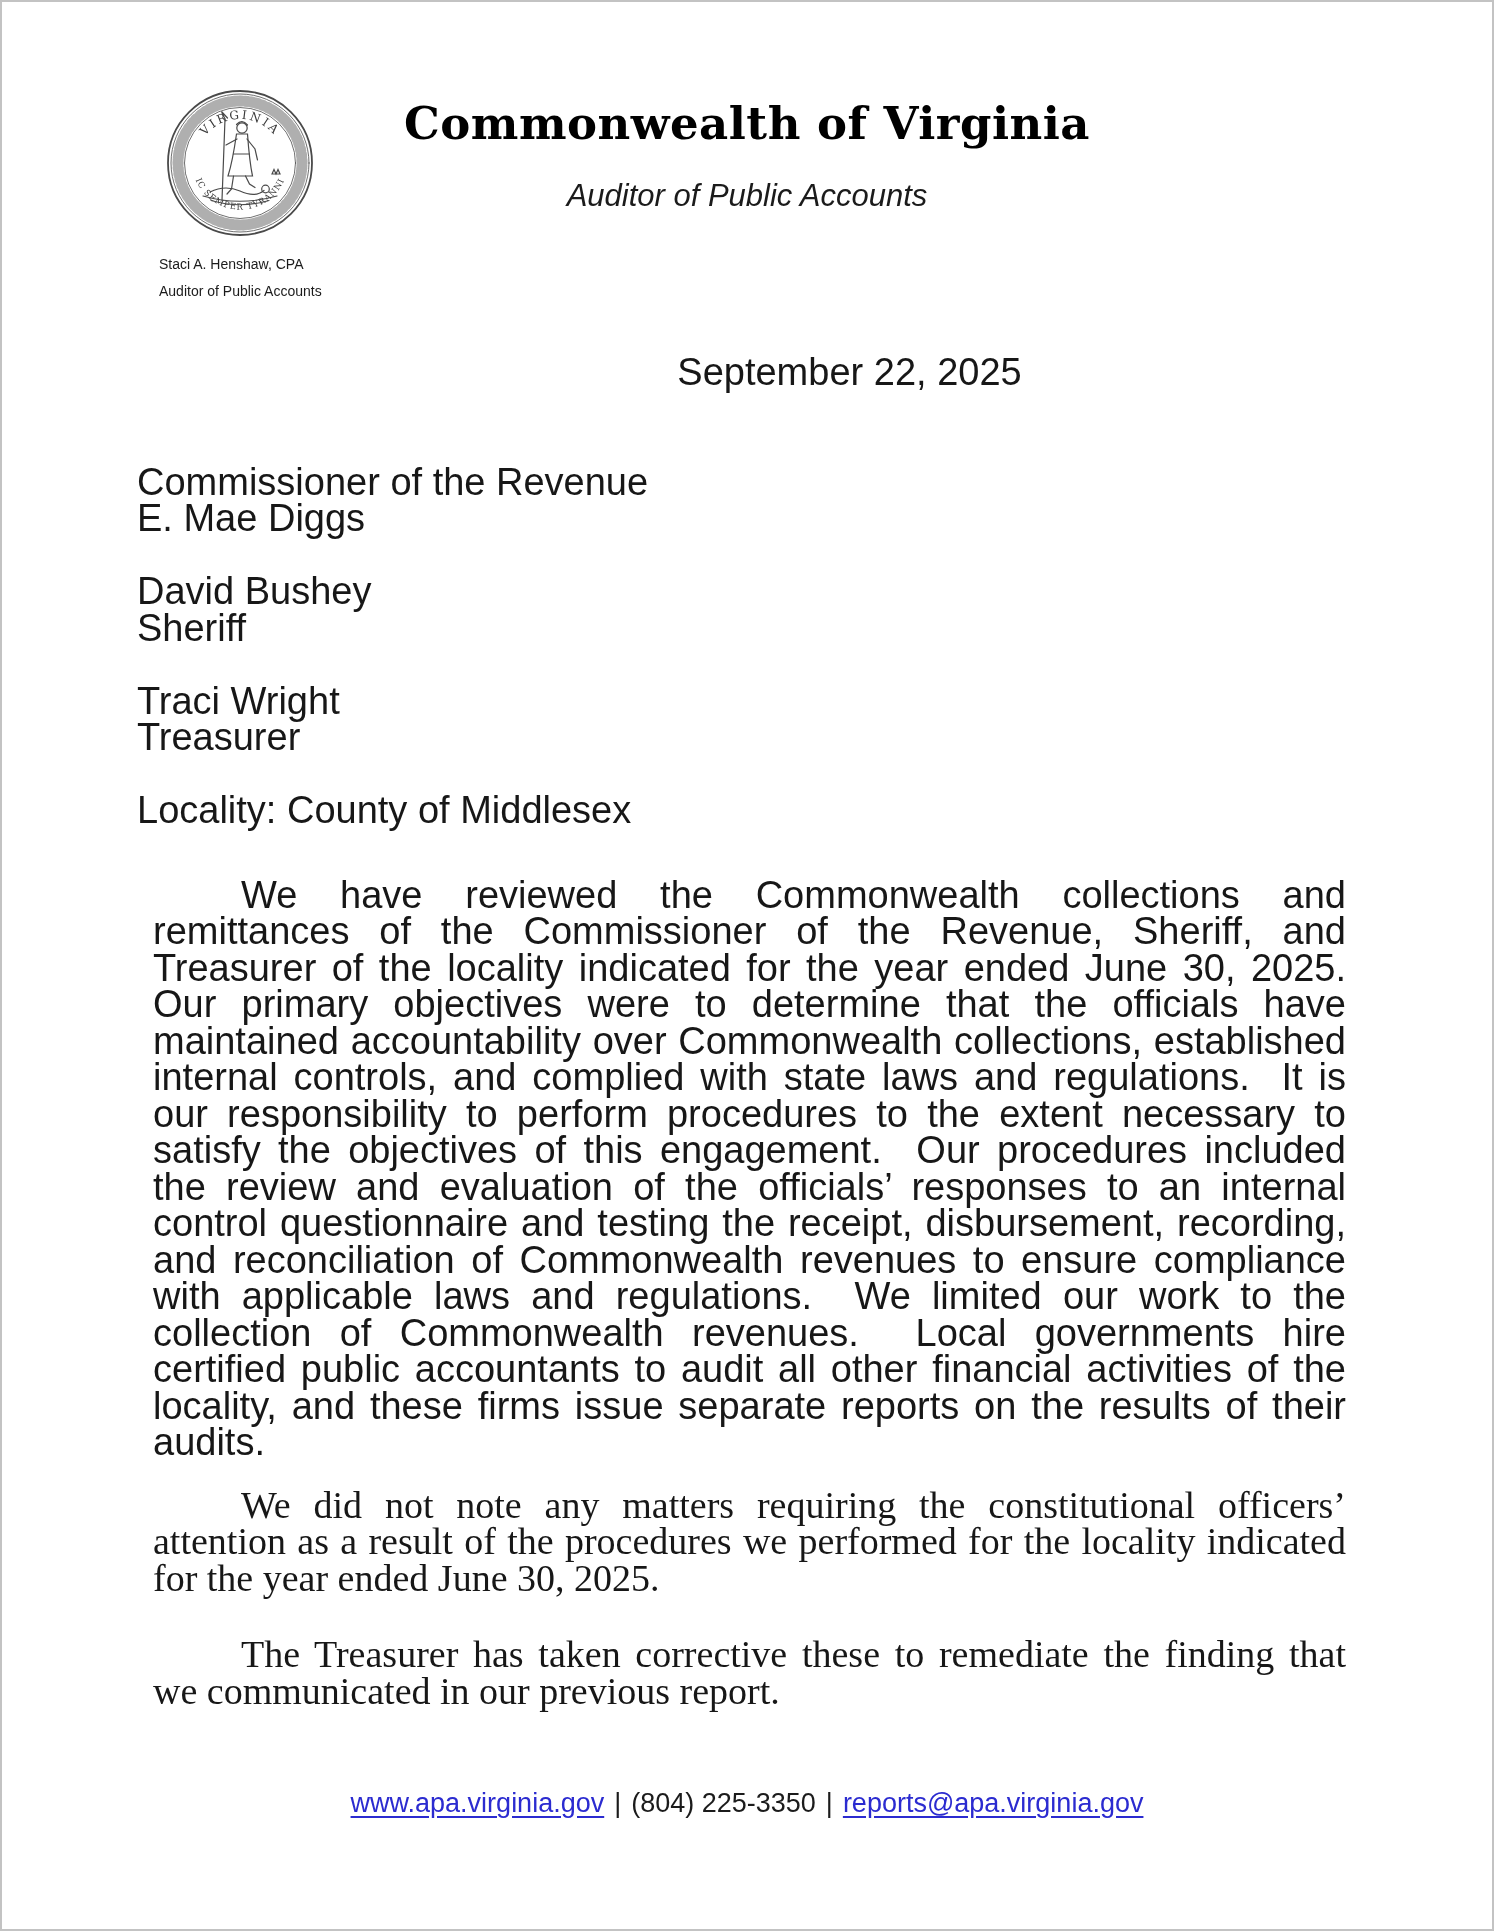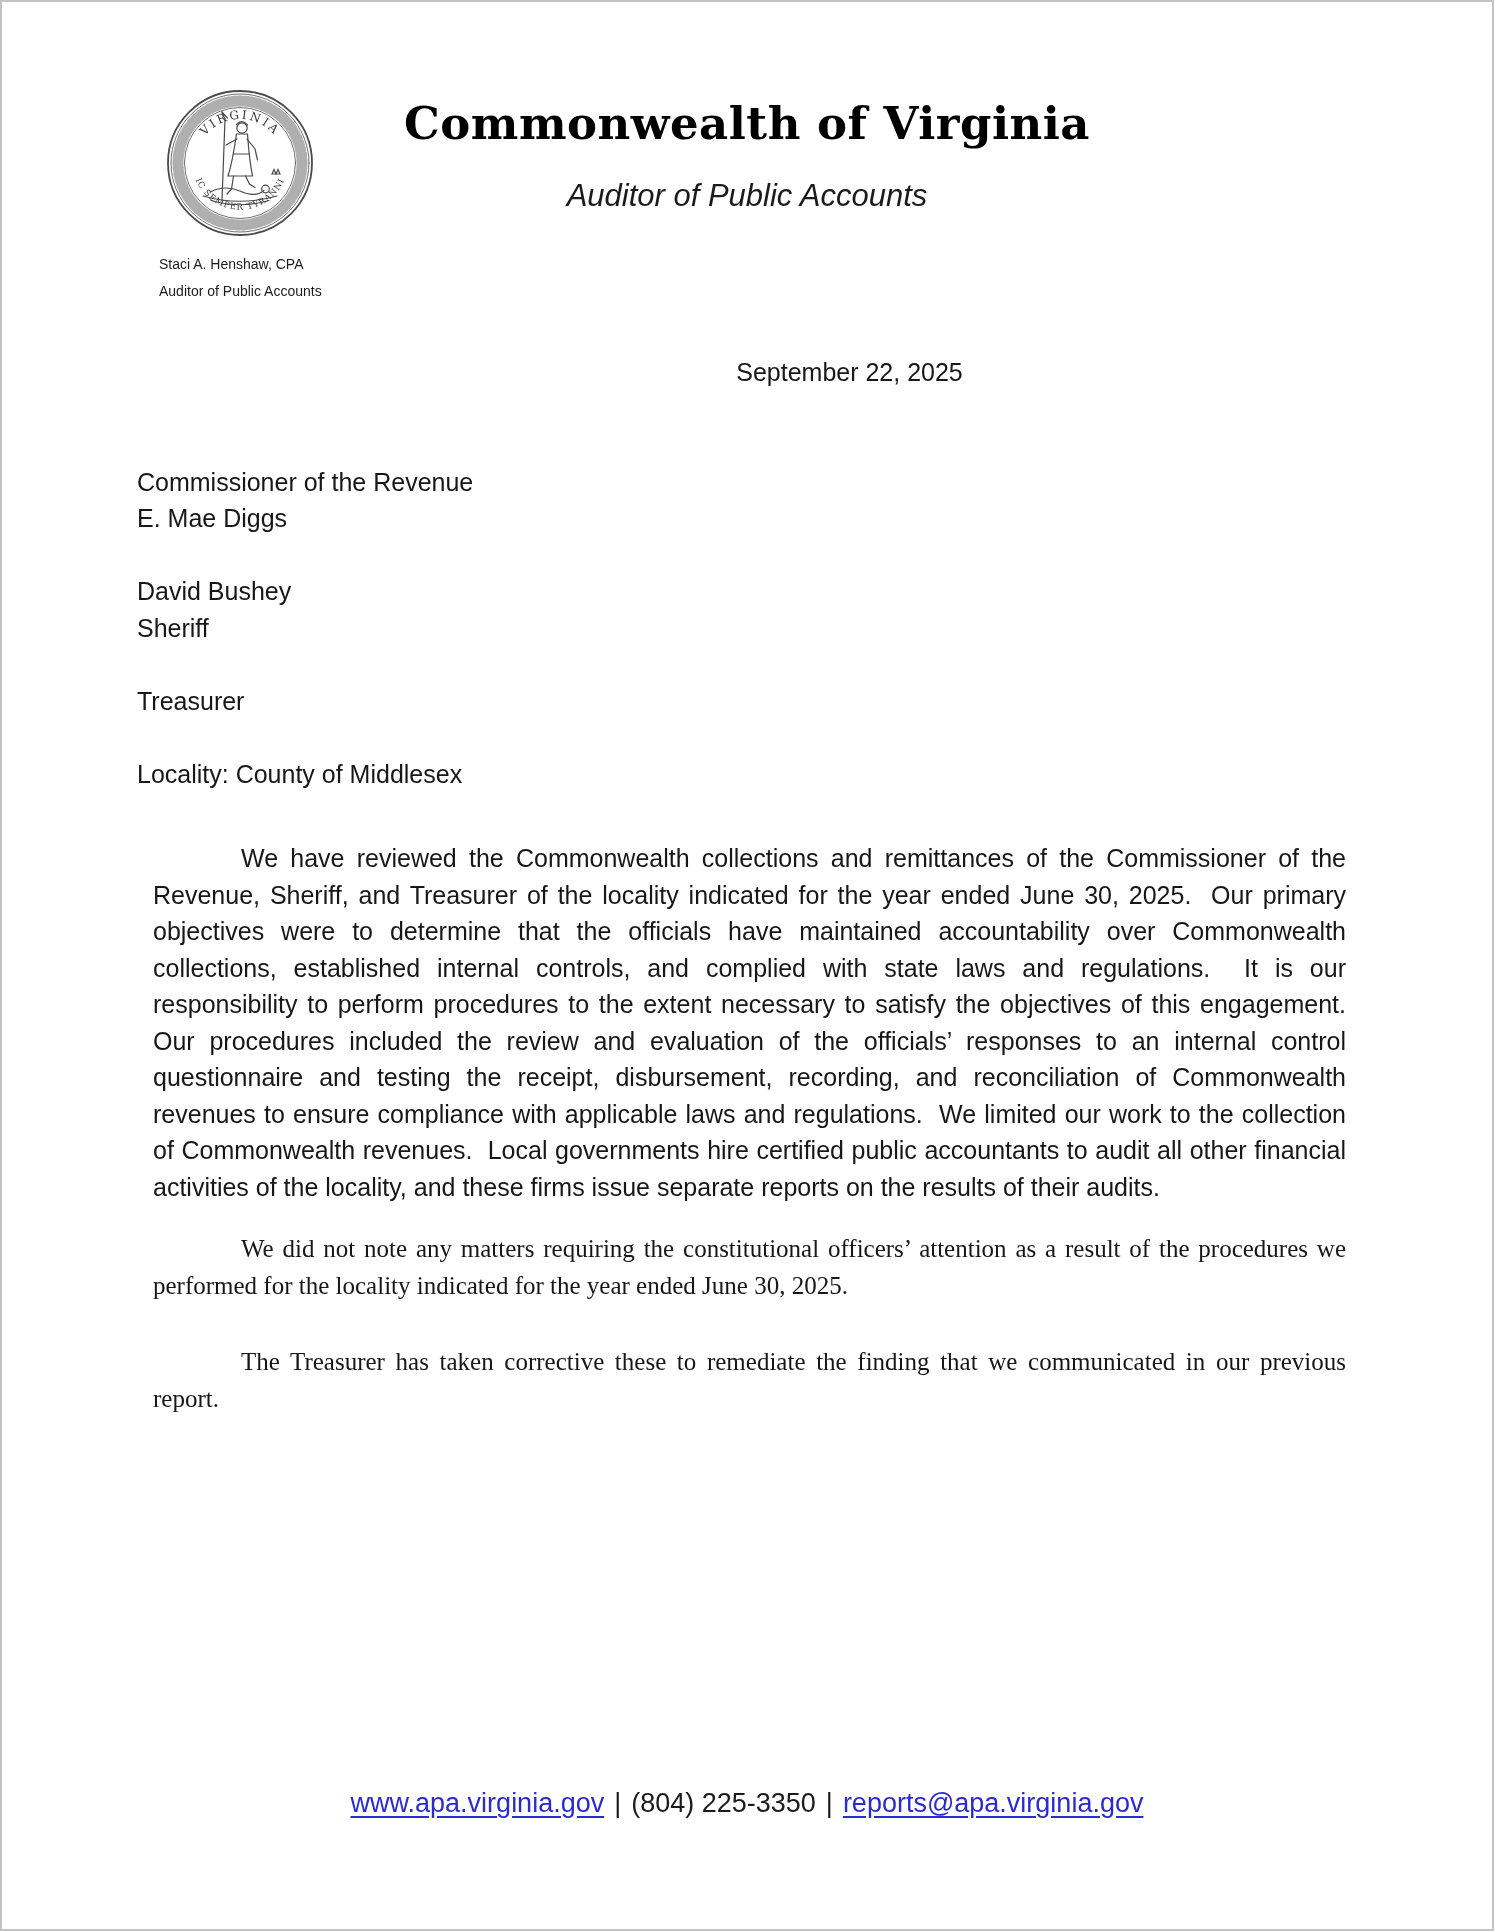--- a/index.html
+++ b/index.html
@@ -51,21 +51,21 @@
     line-height: 27px;
     color: #1b1b1b;
   }
   .hdr-info.left  { left: 157px; text-align: left; }
   .hdr-info.right { right: 146px; text-align: right; }
   
   .letter {
     position: absolute;
     left: 135px; top: 352px;
     width: 1225px;
-    font-size: 25px;
+    font-size: 38px;
     line-height: 36.5px;
   }
   .date-line {
     position: relative;
     left: 100px;
     text-align: center;
     margin: 0 0 73px 0;
   }
   .recipient { margin: 0 0 36.5px 0; }
   .locality-line { margin: 0 0 48px 0; }
@@ -152,20 +152,21 @@
 
     <div class="recipient">
       <div>Commissioner of the Revenue</div>
       <div>E. Mae Diggs</div>
     </div>
     <div class="recipient">
       <div>David Bushey</div>
       <div>Sheriff</div>
     </div>
     <div class="recipient">
+      <div>Traci Wright</div>
       <div>Treasurer</div>
     </div>
 
     <div class="locality-line">Locality: County of Middlesex</div>
 
     <p class="body-par">We have reviewed the Commonwealth collections and remittances of the Commissioner of the Revenue, Sheriff, and Treasurer of the locality indicated for the year ended June 30, 2025.  Our primary objectives were to determine that the officials have maintained accountability over Commonwealth collections, established internal controls, and complied with state laws and regulations.  It is our responsibility to perform procedures to the extent necessary to satisfy the objectives of this engagement.  Our procedures included the review and evaluation of the officials’ responses to an internal control questionnaire and testing the receipt, disbursement, recording, and reconciliation of Commonwealth revenues to ensure compliance with applicable laws and regulations.  We limited our work to the collection of Commonwealth revenues.  Local governments hire certified public accountants to audit all other financial activities of the locality, and these firms issue separate reports on the results of their audits.</p>
     <p class="body-par">We did not note any matters requiring the constitutional officers’ attention as a result of the procedures we performed for the locality indicated for the year ended June 30, 2025.</p>
     <p class="body-par last">The Treasurer has taken corrective these to remediate the finding that we communicated in our previous report.</p>
   </div>
 

